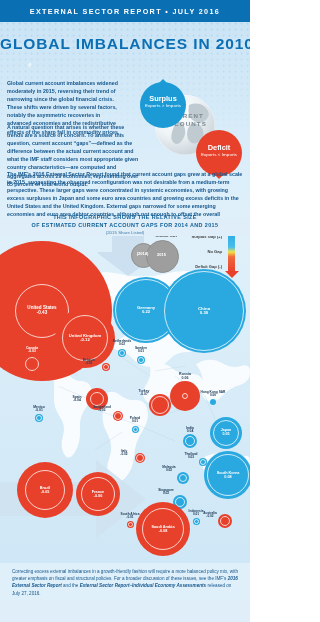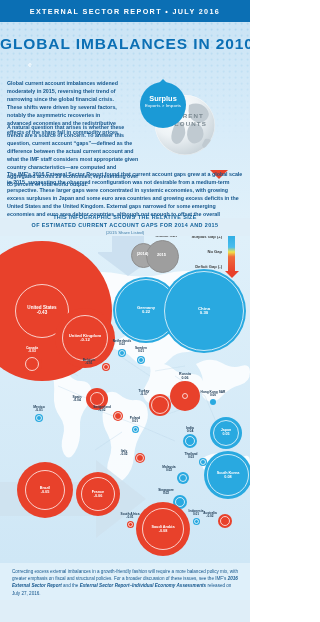--- a/index.html
+++ b/index.html
@@ -205,20 +205,24 @@
       <span>ACCOUNTS</span>
     </div>
 
     <div class="arrow-up"></div>
     <div class="arrow-up2"></div>
     <div class="badge badge-surplus">
       <span class="bl">Surplus</span>
       <span class="bs">Exports &gt; Imports</span>
     </div>
 
+    <div class="badge badge-deficit">
+      <span class="bl">Deficit</span>
+      <span class="bs">Exports &lt; Imports</span>
+    </div>
     <div class="arrow-dn"></div>
 
     <div class="para p1">Global current account imbalances widened moderately in 2015, reversing their trend of narrowing since the global financial crisis. These shifts were driven by several factors, notably the asymmetric recoveries in advanced economies and the redistributive effects of the sharp fall in commodity prices.</div>
     <div class="para p2">A natural question that arises is whether these trends are a source of concern. To answer this question, current account “gaps”—defined as the difference between the actual current account and what the IMF staff considers most appropriate given country characteristics—are computed and aggregated across 29 economies, representing over 85 percent of total world output.</div>
     <div class="para p3">The IMF’s 2016 External Sector Report found that current account gaps grew at a global scale in 2015, suggesting the observed reconfiguration was not desirable from a medium-term perspective. These larger gaps were concentrated in systemic economies, with growing excess surpluses in Japan and some euro area countries and growing excess deficits in the United States and the United Kingdom. External gaps narrowed for some emerging economies and euro area debtor countries, although not enough to offset the overall widening.</div>
   </div>
 
   <div class="chart-head">
     <span class="ch1">THIS INFOGRAPHIC SHOWS THE RELATIVE SIZE</span>
     <span class="ch2">OF ESTIMATED CURRENT ACCOUNT GAPS FOR 2014 AND 2015</span>

